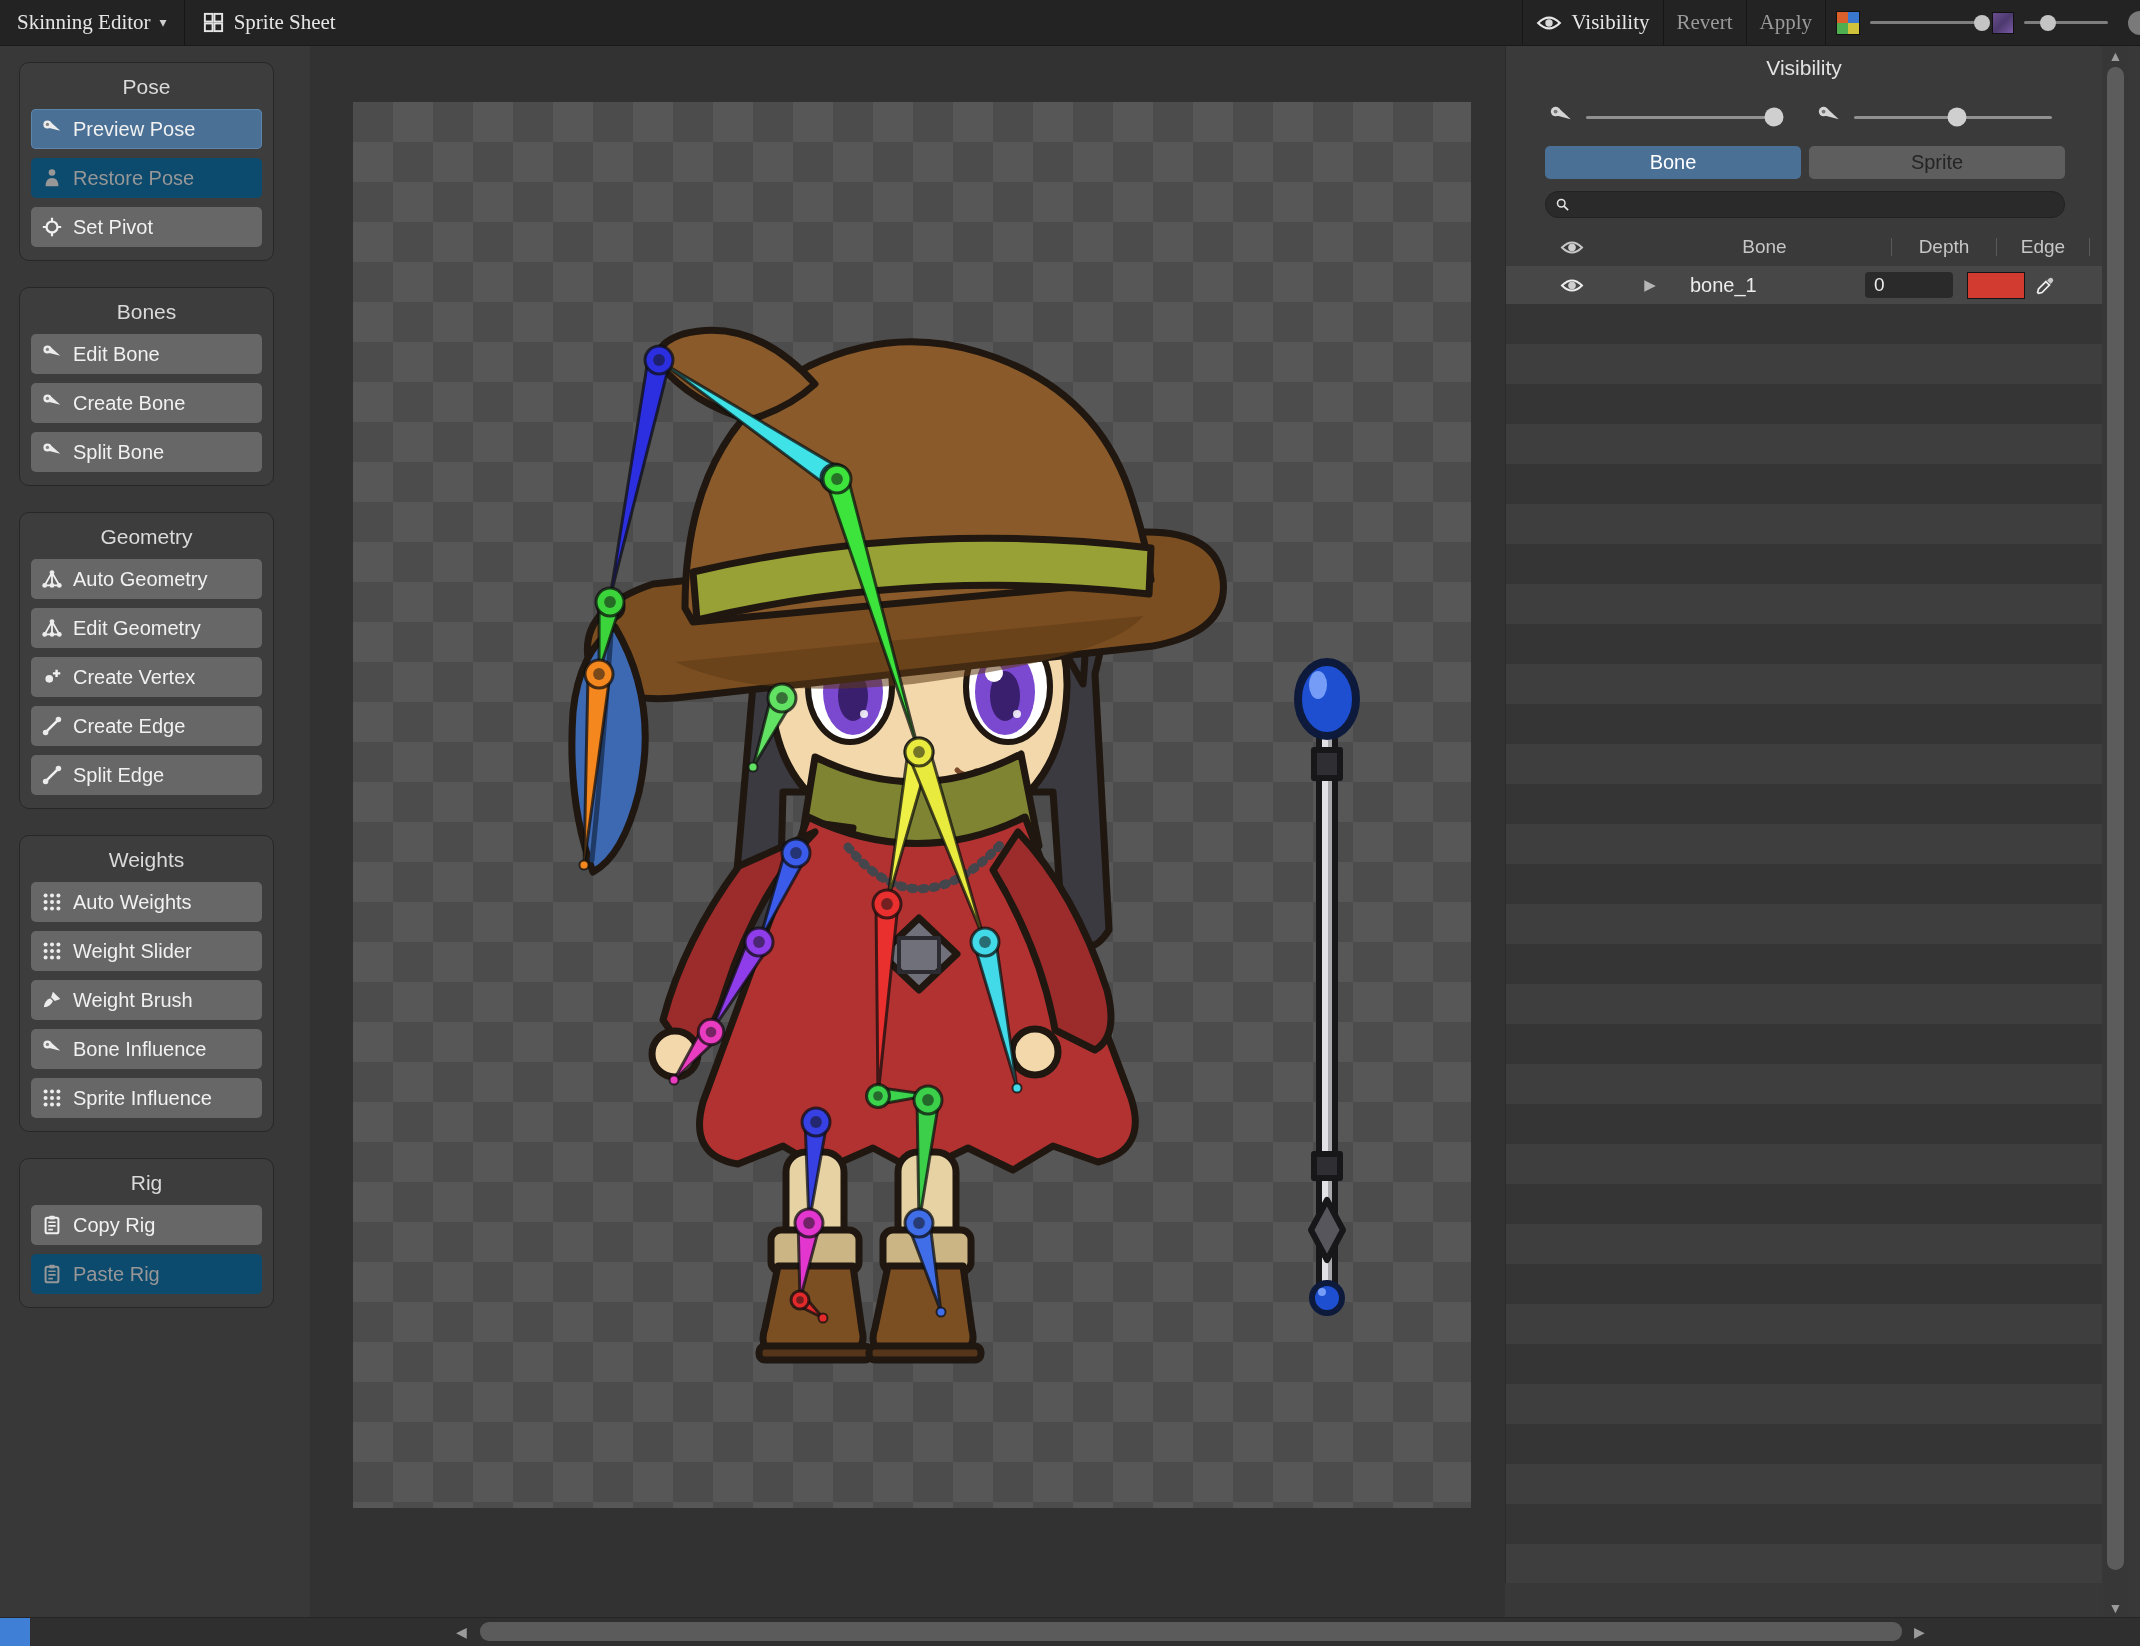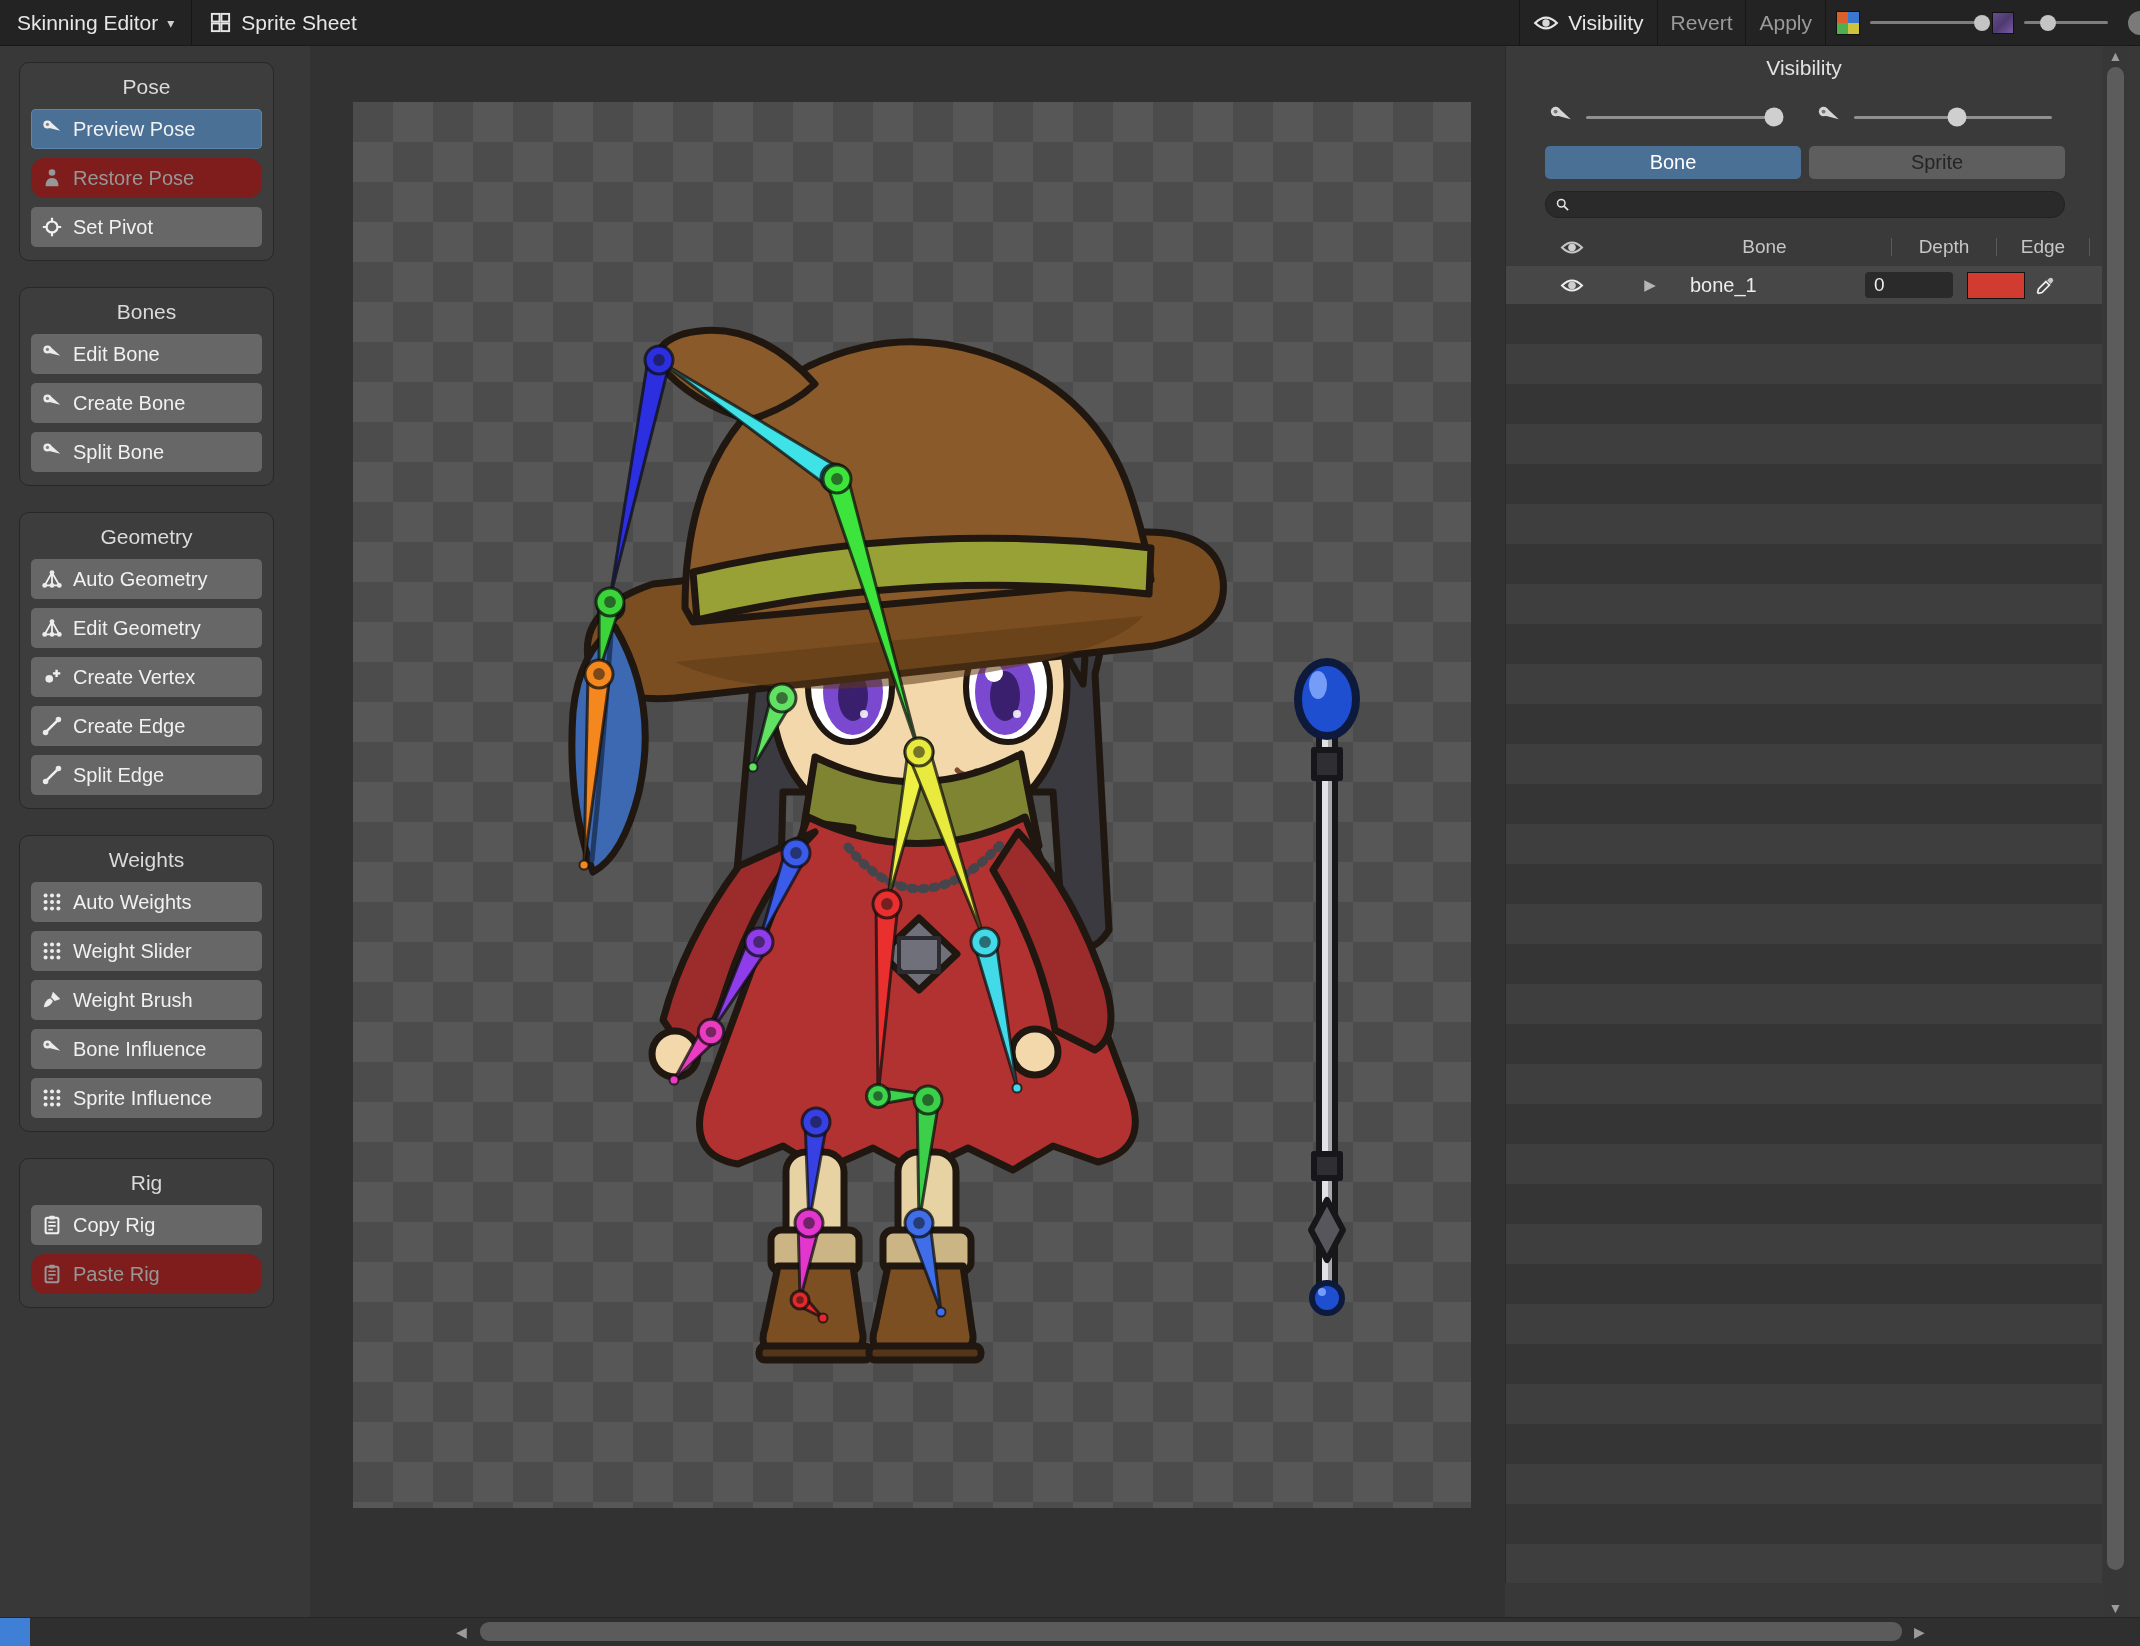--- a/index.html
+++ b/index.html
@@ -5,42 +5,42 @@
   html,body{margin:0;padding:0;}
   body{
     width:2140px;height:1646px;position:relative;overflow:hidden;
     background:#383838;font-family:"Liberation Sans",sans-serif;
     -webkit-font-smoothing:antialiased;color:#e6e6e6;
   }
   
   #toolbar{position:absolute;left:0;top:0;right:0;height:45px;background:#232323;
     border-bottom:1px solid #191919;display:flex;align-items:center;font-size:21px;}
   .tb-sep{width:1px;height:45px;background:#161616;flex:none;}
-  .tb-item{display:flex;align-items:center;gap:9px;padding:0 17px;height:100%;}
+  .tb-item{display:flex;align-items:center;gap:9px;padding:0 17px;height:100%;font-family:Liberation Serif, serif;}
   .tb-caret{font-size:14px;color:#cfcfcf;}
   .tb-spacer{flex:1;}
   .tb-dim{color:#9a9a9a;}
   .tb-icon{width:23px;height:23px;fill:#d8d8d8;flex:none;}
   .swatch-grid{width:22px;height:22px;border:1px solid #111;display:grid;grid-template-columns:1fr 1fr;grid-template-rows:1fr 1fr;}
   .swatch-grid i{display:block;}
   .purple-chip{width:20px;height:20px;border:1px solid #111;background:linear-gradient(135deg,#6a4d8f 0%,#4d3a6e 50%,#7a5aa5 100%);}
   .tb-slider{position:relative;height:3px;background:#7e7e7e;border-radius:2px;}
   .tb-slider .knob{position:absolute;top:50%;transform:translate(-50%,-50%);width:16px;height:16px;border-radius:50%;background:#c4c4c4;}
   .edge-icon{width:24px;height:24px;border-radius:50%;background:#8a8a8a;margin-right:-12px;flex:none;opacity:.85;}
   
   #left-tools{position:absolute;left:0;top:46px;bottom:28px;width:310px;overflow:hidden;}
   .tool-group{margin:0 0 26px 19px;width:255px;background:#3d3d3d;border:1px solid #272727;
     border-radius:10px;padding:10px 11px 13px;box-sizing:border-box;}
   .tool-group:first-child{margin-top:16px;}
   .tool-group h3{margin:2px 0 10px;font-size:21px;font-weight:400;color:#dadada;text-align:center;}
   .tool-btn{display:flex;align-items:center;gap:10px;height:40px;background:#676767;border-radius:5px;
     padding:0 10px;margin-top:9px;color:#f1f1f1;font-size:20px;white-space:nowrap;}
   .tool-btn svg{width:22px;height:22px;fill:#ececec;flex:none;}
   .tool-btn.active{background:#4a7096;box-shadow:inset 0 0 0 1px #5d86ad;}
-  .tool-btn.disabled{background:#7f1d1d;color:#979797;border-radius:14px;}
+  .tool-btn.disabled{background:#0c4a6e;color:#979797;}
   .tool-btn.disabled svg{fill:#979797;}
   
   #canvas-region{position:absolute;left:310px;top:46px;width:1195px;bottom:28px;background:#323232;}
   #checkerboard{position:absolute;left:43px;top:56px;width:1118px;height:1406px;background-color:#4c4c4c;
     background-image:
       linear-gradient(45deg,#575757 25%,transparent 25%,transparent 75%,#575757 75%),
       linear-gradient(45deg,#575757 25%,transparent 25%,transparent 75%,#575757 75%);
     background-size:80px 80px;background-position:0 0,40px 40px;}
   #sprite-svg{position:absolute;inset:0;width:100%;height:100%;}
   

